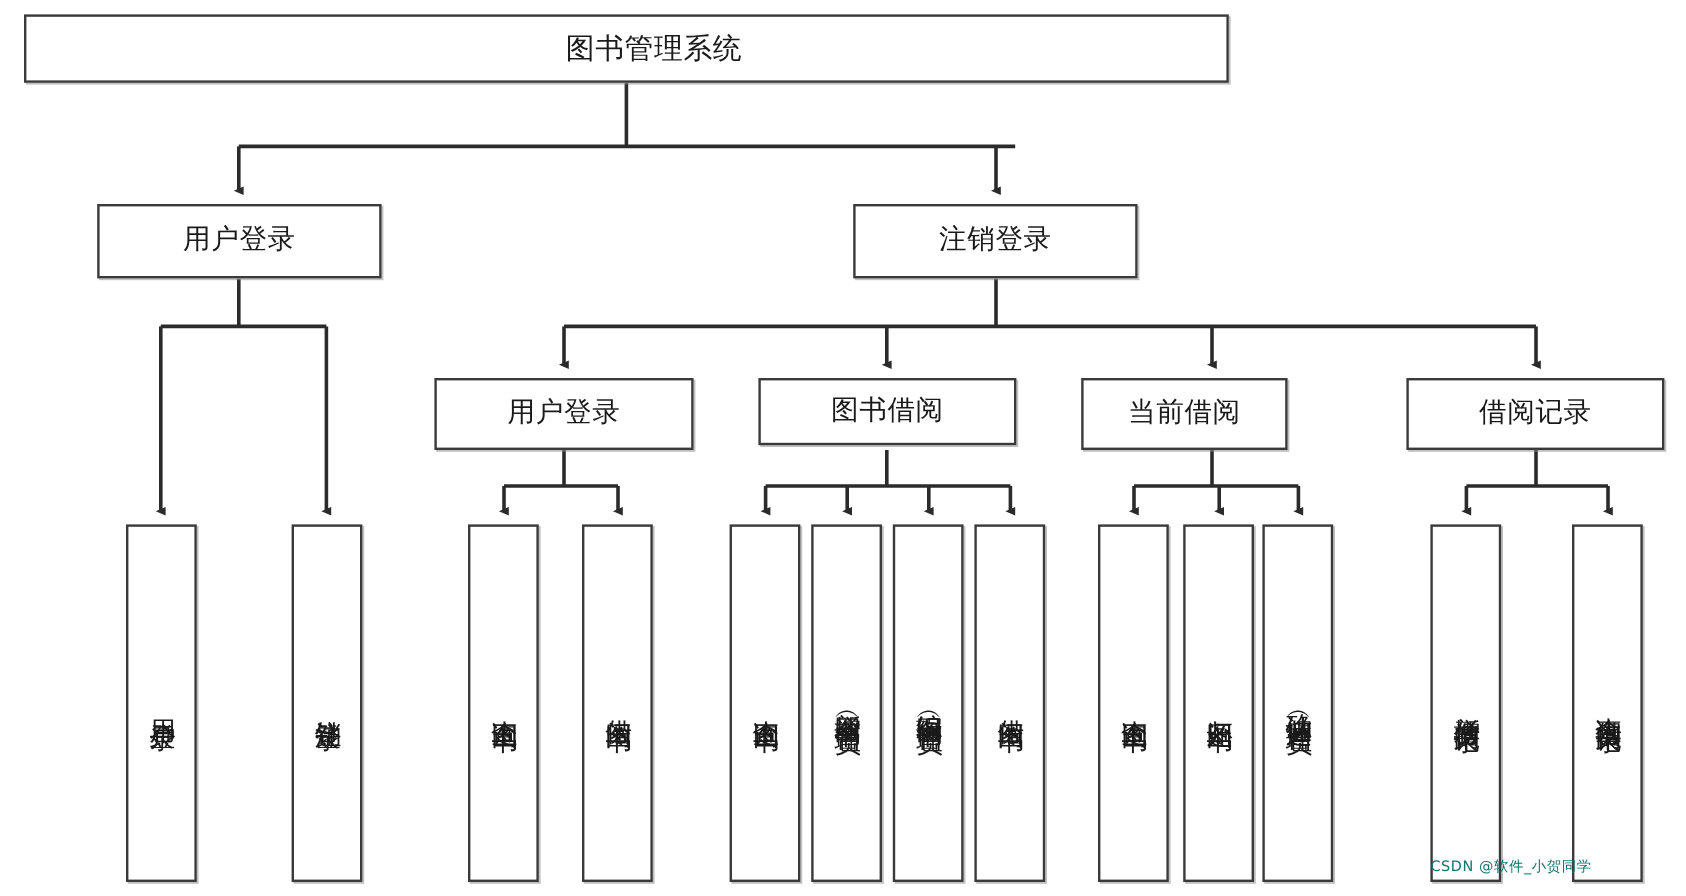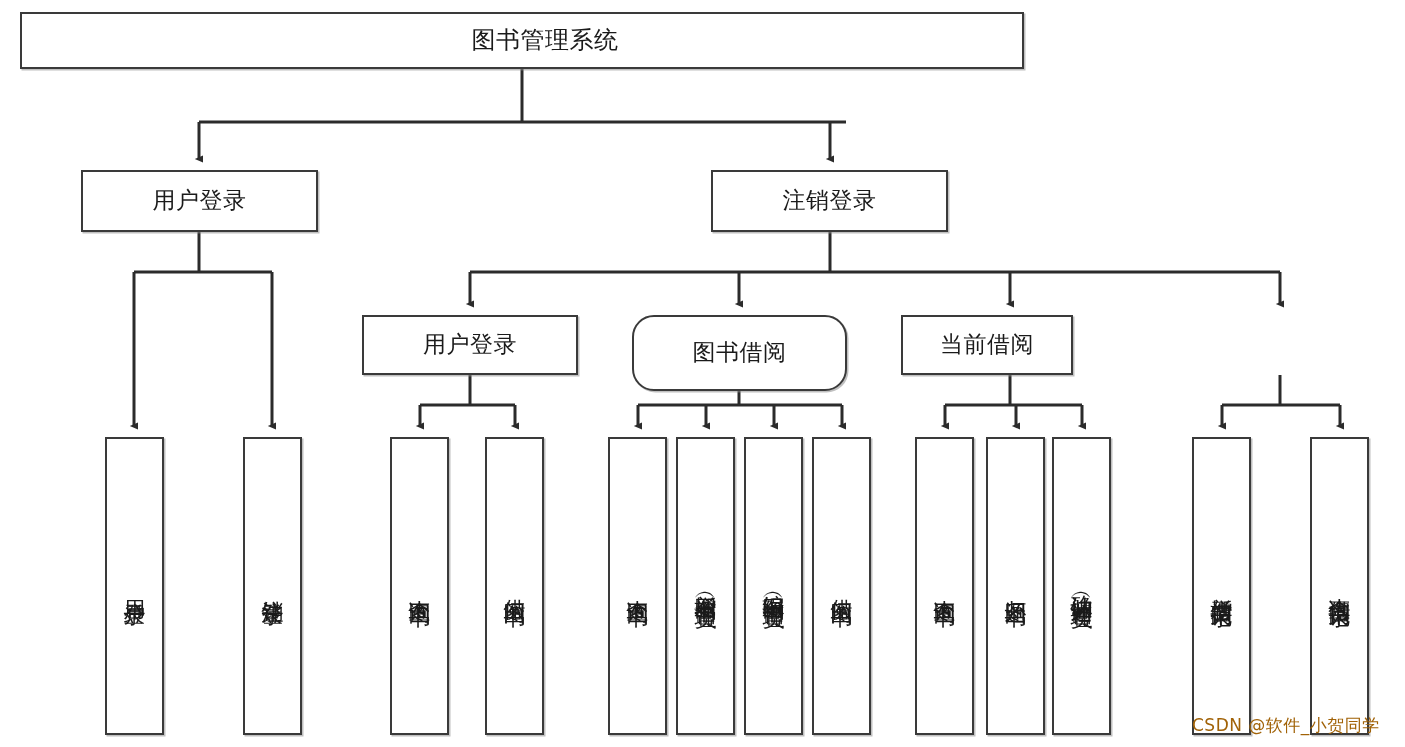--- a/index.html
+++ b/index.html
@@ -47,22 +47,22 @@
     writing-mode: vertical-rl;
     text-orientation: upright;
     font-size: 22px;
     letter-spacing: 2px;
     line-height: 1;
     max-height: 270px;
   }
   .node-box.root .node-label { font-size: 24px; margin-left: 46px; }
   .watermark {
     position: absolute;
-    color: #a16207;
-    font-size: 17px;
+    color: #0f766e;
+    font-size: 12px;
     letter-spacing: 0.5px;
     white-space: nowrap;
     pointer-events: none;
   }
 </style>
 </head>
 <body>
 
 <div id="diagram-root">
 
@@ -123,25 +123,28 @@
   <div class="node-box" style="left:81px; top:170px; width:237px; height:62px;">
     <span class="node-label">用户登录</span>
   </div>
   <div class="node-box" style="left:711px; top:170px; width:237px; height:62px;">
     <span class="node-label">注销登录</span>
   </div>
 
   <div class="node-box" style="left:362px; top:315px; width:216px; height:60px;">
     <span class="node-label">用户登录</span>
   </div>
-  <div class="node-box" style="left:632px; top:315px; width:215px; height:76px;border-radius:22px;">
+  <div class="node-box" style="left:632px; top:315px; width:215px; height:56px;">
     <span class="node-label">图书借阅</span>
   </div>
   <div class="node-box" style="left:901px; top:315px; width:172px; height:60px;">
     <span class="node-label">当前借阅</span>
+  </div>
+  <div class="node-box" style="left:1172px; top:315px; width:215px; height:60px;">
+    <span class="node-label">借阅记录</span>
   </div>
 
   <div class="node-box vertical" style="left:105px; top:437px; width:59px; height:298px;">
     <span class="node-label">用户登录</span>
   </div>
   <div class="node-box vertical" style="left:243px; top:437px; width:59px; height:298px;">
     <span class="node-label">注销登录</span>
   </div>
 
   <div class="node-box vertical" style="left:390px; top:437px; width:59px; height:298px;">

